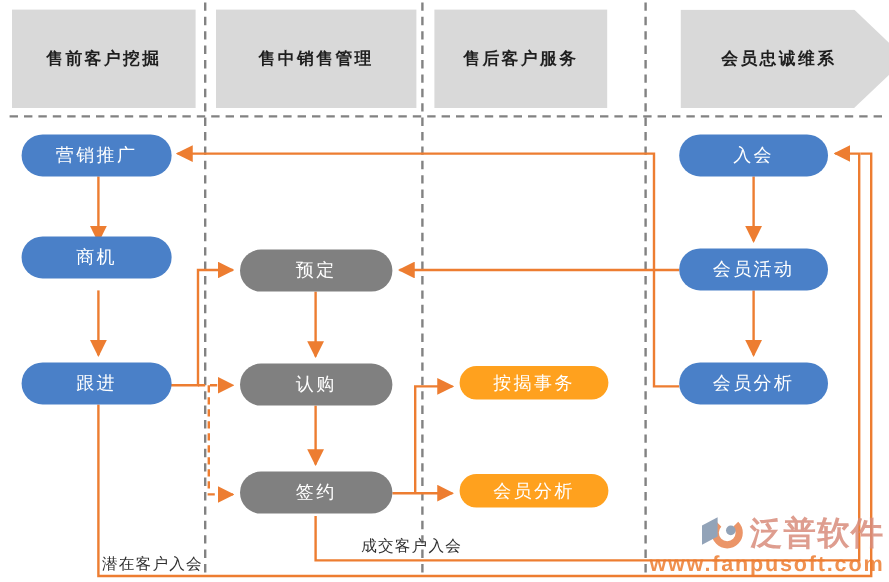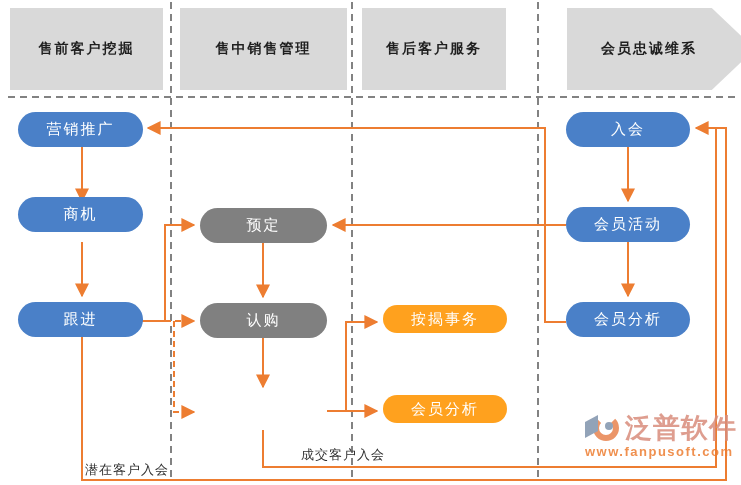--- a/index.html
+++ b/index.html
@@ -26,24 +26,24 @@
   .pill.gray{background:var(--pill-gray);}
   .pill.orange{background:var(--pill-orange);height:28px;}
 
   .note{position:absolute;font-size:13px;color:var(--label-text);z-index:4;letter-spacing:1px;}
 
   .sep{stroke:var(--separator);stroke-width:2;stroke-dasharray:7 5;fill:none;}
   .flow{stroke:var(--arrow);stroke-width:2;fill:none;}
   .flow.dash{stroke-dasharray:6 4;}
   .ah-fill{fill:var(--arrow,#ED7D31);}
 
-  .logo{position:absolute;right:4px;bottom:26px;z-index:5;opacity:.85;}
+  .logo{position:absolute;right:4px;bottom:4px;z-index:5;text-align:right;opacity:.85;}
   .logo-row{display:flex;align-items:center;justify-content:flex-end;gap:4px;}
   .logo-name{font-size:27px;font-weight:bold;color:var(--logo-text);letter-spacing:1px;line-height:1;}
-  .logo-url{font-size:13px;font-weight:bold;color:var(--logo-url);letter-spacing:1.5px;margin-top:1px;}
+  .logo-url{font-size:18px;font-weight:bold;color:var(--logo-url);letter-spacing:1.5px;margin-top:1px;}
 </style>
 </head>
 <body>
 
 <div class="canvas">
 
   <svg class="layer" viewBox="0 0 741 485">
     <defs>
       <marker id="ah" viewBox="0 0 10 10" refX="9" refY="5" markerWidth="7" markerHeight="7" orient="auto-start-reverse">
         <path class="ah-fill" d="M0 0 L10 5 L0 10 z"></path>
@@ -77,20 +77,21 @@
   <div class="hdr" style="left:180px;width:167px;">售中销售管理</div>
   <div class="hdr" style="left:362px;width:144px;">售后客户服务</div>
   <div class="hdr chev" style="left:545px;width:188px;">会员忠诚维系</div>
 
   <div class="pill blue" style="left:18px;top:112px;width:125px;">营销推广</div>
   <div class="pill blue" style="left:18px;top:197px;width:125px;">商机</div>
   <div class="pill blue" style="left:18px;top:302px;width:125px;">跟进</div>
 
   <div class="pill gray" style="left:200px;top:208px;width:127px;">预定</div>
   <div class="pill gray" style="left:200px;top:303px;width:127px;">认购</div>
+  <div class="pill gray" style="left:200px;top:393px;width:127px;">签约</div>
 
   <div class="pill orange" style="left:383px;top:305px;width:124px;">按揭事务</div>
   <div class="pill orange" style="left:383px;top:395px;width:124px;">会员分析</div>
 
   <div class="pill blue" style="left:566px;top:112px;width:124px;">入会</div>
   <div class="pill blue" style="left:566px;top:207px;width:124px;">会员活动</div>
   <div class="pill blue" style="left:566px;top:302px;width:124px;">会员分析</div>
 
   <div class="note" style="left:85px;top:461px;">潜在客户入会</div>
   <div class="note" style="left:269px;top:446px;margin-left:32px;">成交客户入会</div>

